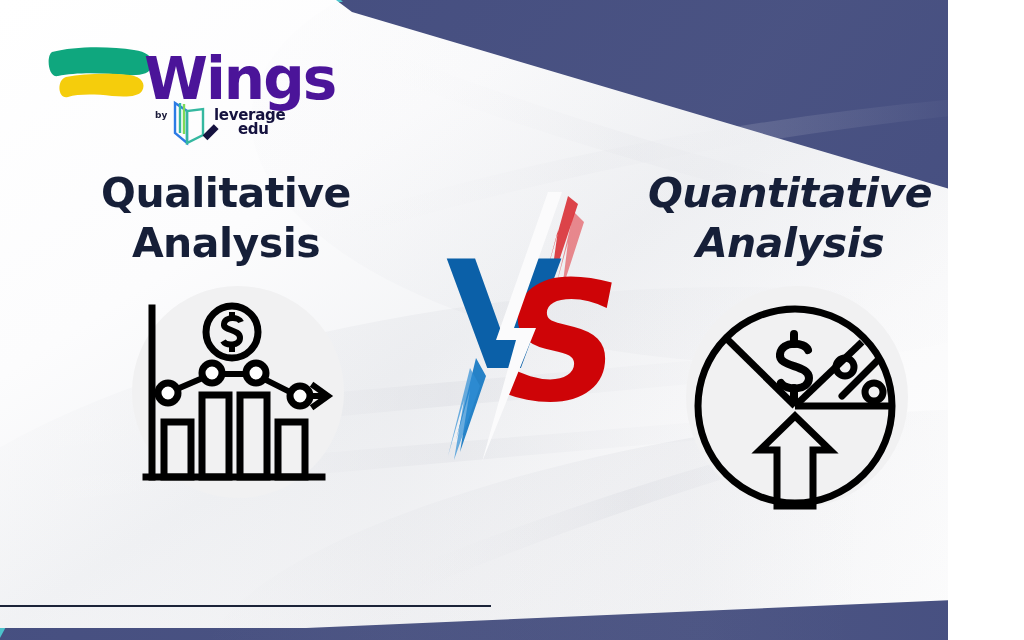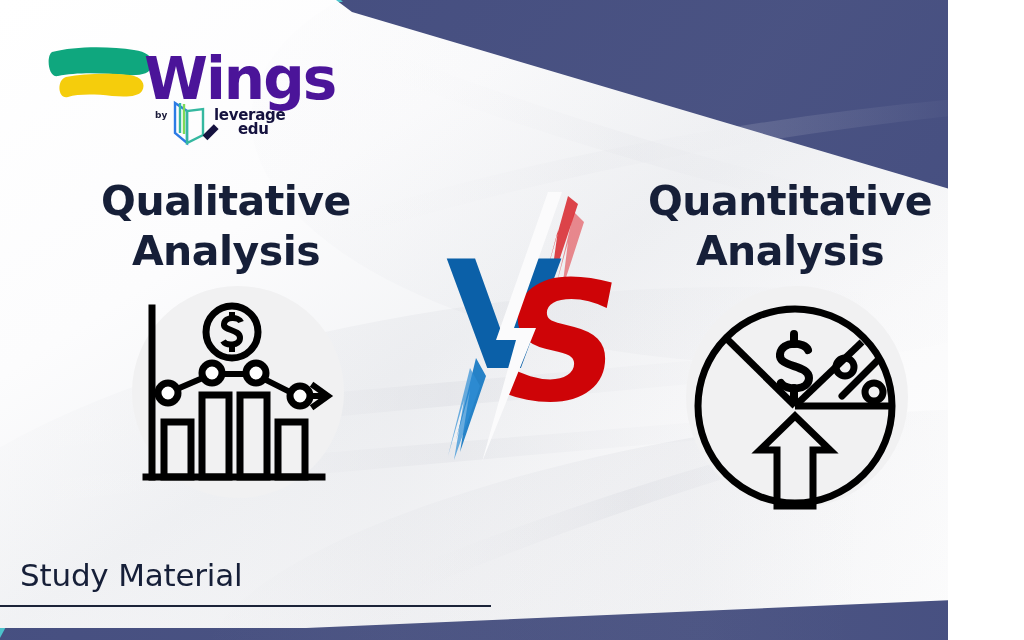--- a/index.html
+++ b/index.html
@@ -85,25 +85,24 @@
 
   
   .col-title{
     position:absolute;
     font-family:"DejaVu Sans",sans-serif;
     font-weight:bold;
     font-size:41px;line-height:50px;
     color:#161F38;
     text-align:center;
     letter-spacing:-.5px;
-    margin-top:8px;
   }
   .col-title .t2{display:block;}
   #title-left{left:40px;top:168px;width:372px;}
-  #title-right{left:604px;top:168px;width:372px;}
+  #title-right{left:604px;top:168px;width:372px;font-style:italic;}
 
   
   .disc{
     position:absolute;border-radius:50%;
     background:#f1f1f2;
   }
   #disc-left{left:132px;top:286px;width:212px;height:212px;}
   #disc-right{left:686px;top:286px;width:222px;height:222px;}
 
   .icon-left{position:absolute;left:140px;top:300px;}
@@ -268,17 +267,16 @@
       <path d="M128,6 L104,92 L118,40 L110,98 L138,14 Z" fill="#D8242A" opacity=".85"></path>
       <path d="M134,22 L116,96 L128,52 L122,100 L144,32 Z" fill="#E03238" opacity=".55"></path>
 
       <text x="6" y="178" font-family="DejaVu Sans, sans-serif" font-weight="bold" font-size="150" fill="#0B60A8">V</text>
 
       <text x="62" y="210" font-family="DejaVu Sans, sans-serif" font-weight="bold" font-size="165" fill="#CE0407" font-style="italic">S</text>
 
       <path d="M108,2 L56,150 L76,150 L42,272 L96,138 L74,138 L122,2 Z" fill="#fbfbfc"></path>
     </svg>
 
-    <div id="footer-label">Study Material</div>
     <div id="footer-rule"></div>
 
   </div>
 </div>
 
 </body></html>

